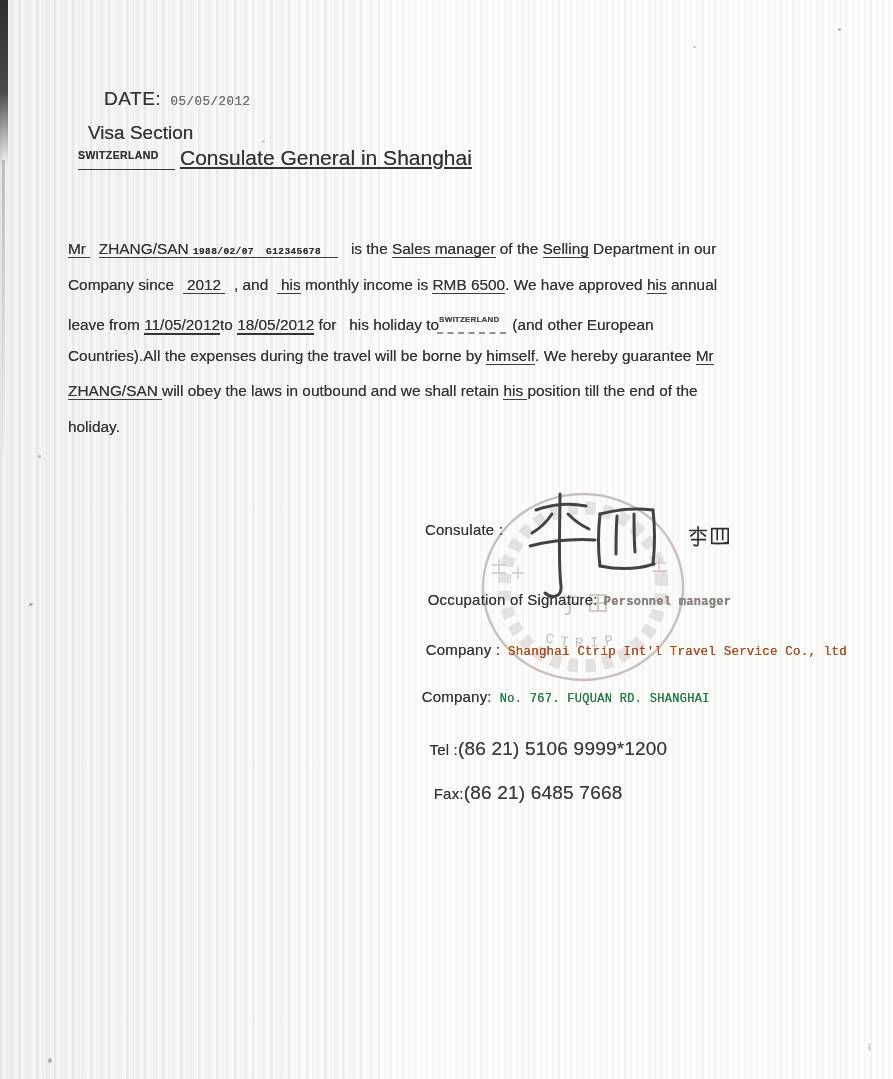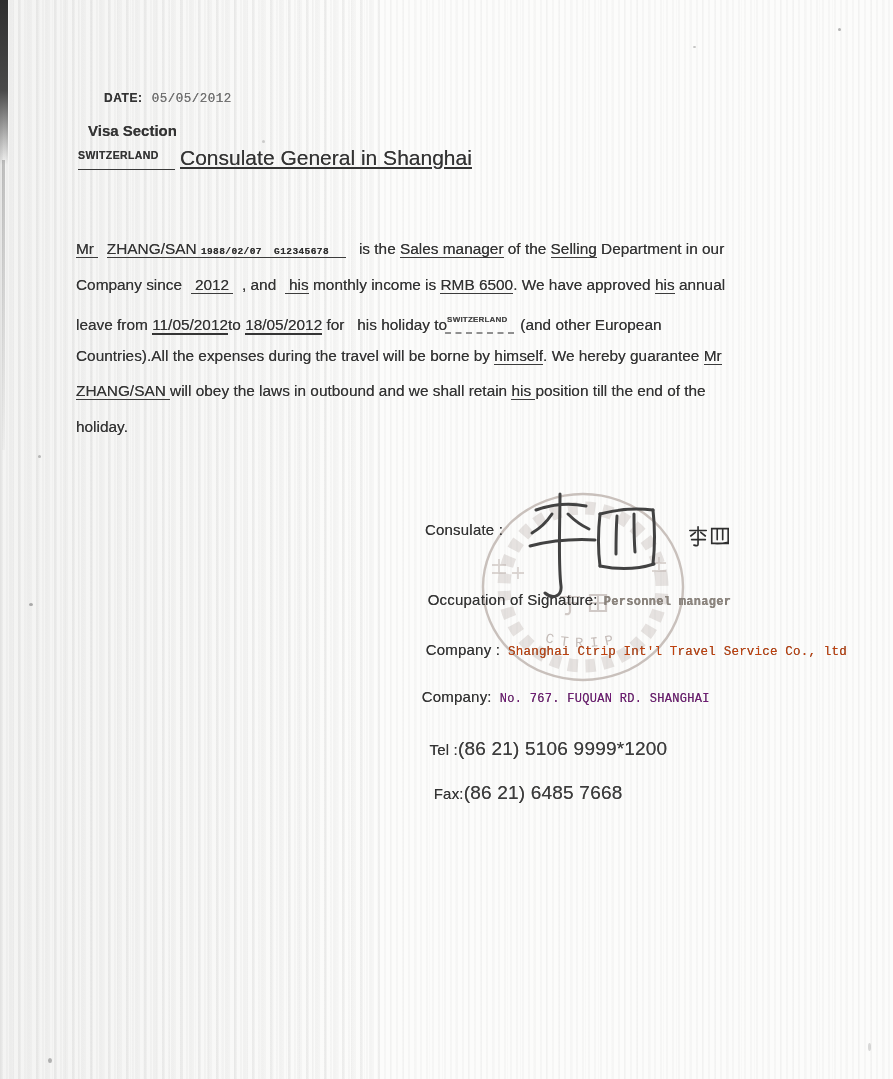--- a/index.html
+++ b/index.html
@@ -28,50 +28,50 @@
   }
   .scan-edge-faint{
     position:absolute;left:2px;top:160px;width:3px;height:290px;z-index:1;
     background:linear-gradient(180deg,rgba(90,90,90,0.35),rgba(120,120,120,0.05));
   }
   .speck{position:absolute;border-radius:50%;background:#6f6f6f;z-index:1;}
   
   .abs{position:absolute;z-index:2;white-space:pre;}
   .ink{color:var(--ink);text-shadow:0 0 0.6px rgba(55,55,55,0.75);}
   .label{font-size:15px;letter-spacing:0.2px;}
-  #date-line .date-label{font-size:12px;font-weight:bold;letter-spacing:0.6px;}
+  #date-line .date-label{font-size:19px;font-weight:normal;letter-spacing:0.6px;}
   #date-line .date-value{font-size:12.5px;font-family:"Liberation Mono",monospace;margin-left:9px;color:#737373;letter-spacing:0.5px;}
-  #visa-section{font-size:15px;font-weight:bold;}
+  #visa-section{font-size:19px;}
   #consulate-row{display:flex;align-items:flex-end;}
   #consulate-row .country{
     display:inline-block;min-width:97px;border-bottom:1.8px solid #383838;
     font-size:10.5px;font-weight:bold;letter-spacing:0.4px;padding-bottom:8px;
   }
   #consulate-row .consulate{font-size:21px;margin-left:5px;padding-bottom:0px;text-decoration:underline;}
   
-  #body-paragraph{left:76px;top:231px;width:760px;font-size:15.4px;}
+  #body-paragraph{left:68px;top:231px;width:760px;font-size:15.4px;}
   .para-line{height:35.6px;line-height:35.6px;white-space:pre;}
   .seg-u{border-bottom:1.7px solid #3c3c3c;}
   .seg-u2{border-bottom:2.5px solid #353535;}
   .seg-su{
     border-bottom:1.7px solid #3c3c3c;
     font-family:"Liberation Mono",monospace;font-size:9.5px;font-weight:bold;letter-spacing:0.4px;color:#2f2f2f;
   }
   .seg-sup{
     position:relative;font-size:8px;font-weight:bold;vertical-align:8px;letter-spacing:0.2px;color:#4a4a4a;
   }
   .seg-sup::after{
     content:"";position:absolute;left:-2px;right:-6px;bottom:-10px;border-bottom:2px dashed #8f8f8f;
   }
   
   .sig-line{z-index:3;}
   .val-typed{font-family:"Liberation Mono","DejaVu Sans Mono",monospace;}
   #occupation-line .val-typed{font-size:12px;color:var(--faded);margin-left:6px;letter-spacing:0.3px;font-weight:bold;}
   #company-line .val-typed{font-size:12.5px;color:#c2410c;margin-left:8px;letter-spacing:0.2px;}
-  #address-line .val-typed{font-size:12px;color:#701a75;margin-left:8px;letter-spacing:0.3px;}
+  #address-line .val-typed{font-size:12px;color:#15803d;margin-left:8px;letter-spacing:0.3px;}
   #tel-line .val,#fax-line .val{font-size:19px;margin-left:0;color:#3c3c3c;}
   .stamp-svg{position:absolute;z-index:2;opacity:0.85;}
   .hand-sign-svg{position:absolute;z-index:4;}
   .printed-name-svg{position:absolute;z-index:3;}
 </style>
 </head>
 <body>
 
 <div class="scan-streaks"></div>
 <div class="scan-left-band"></div>

